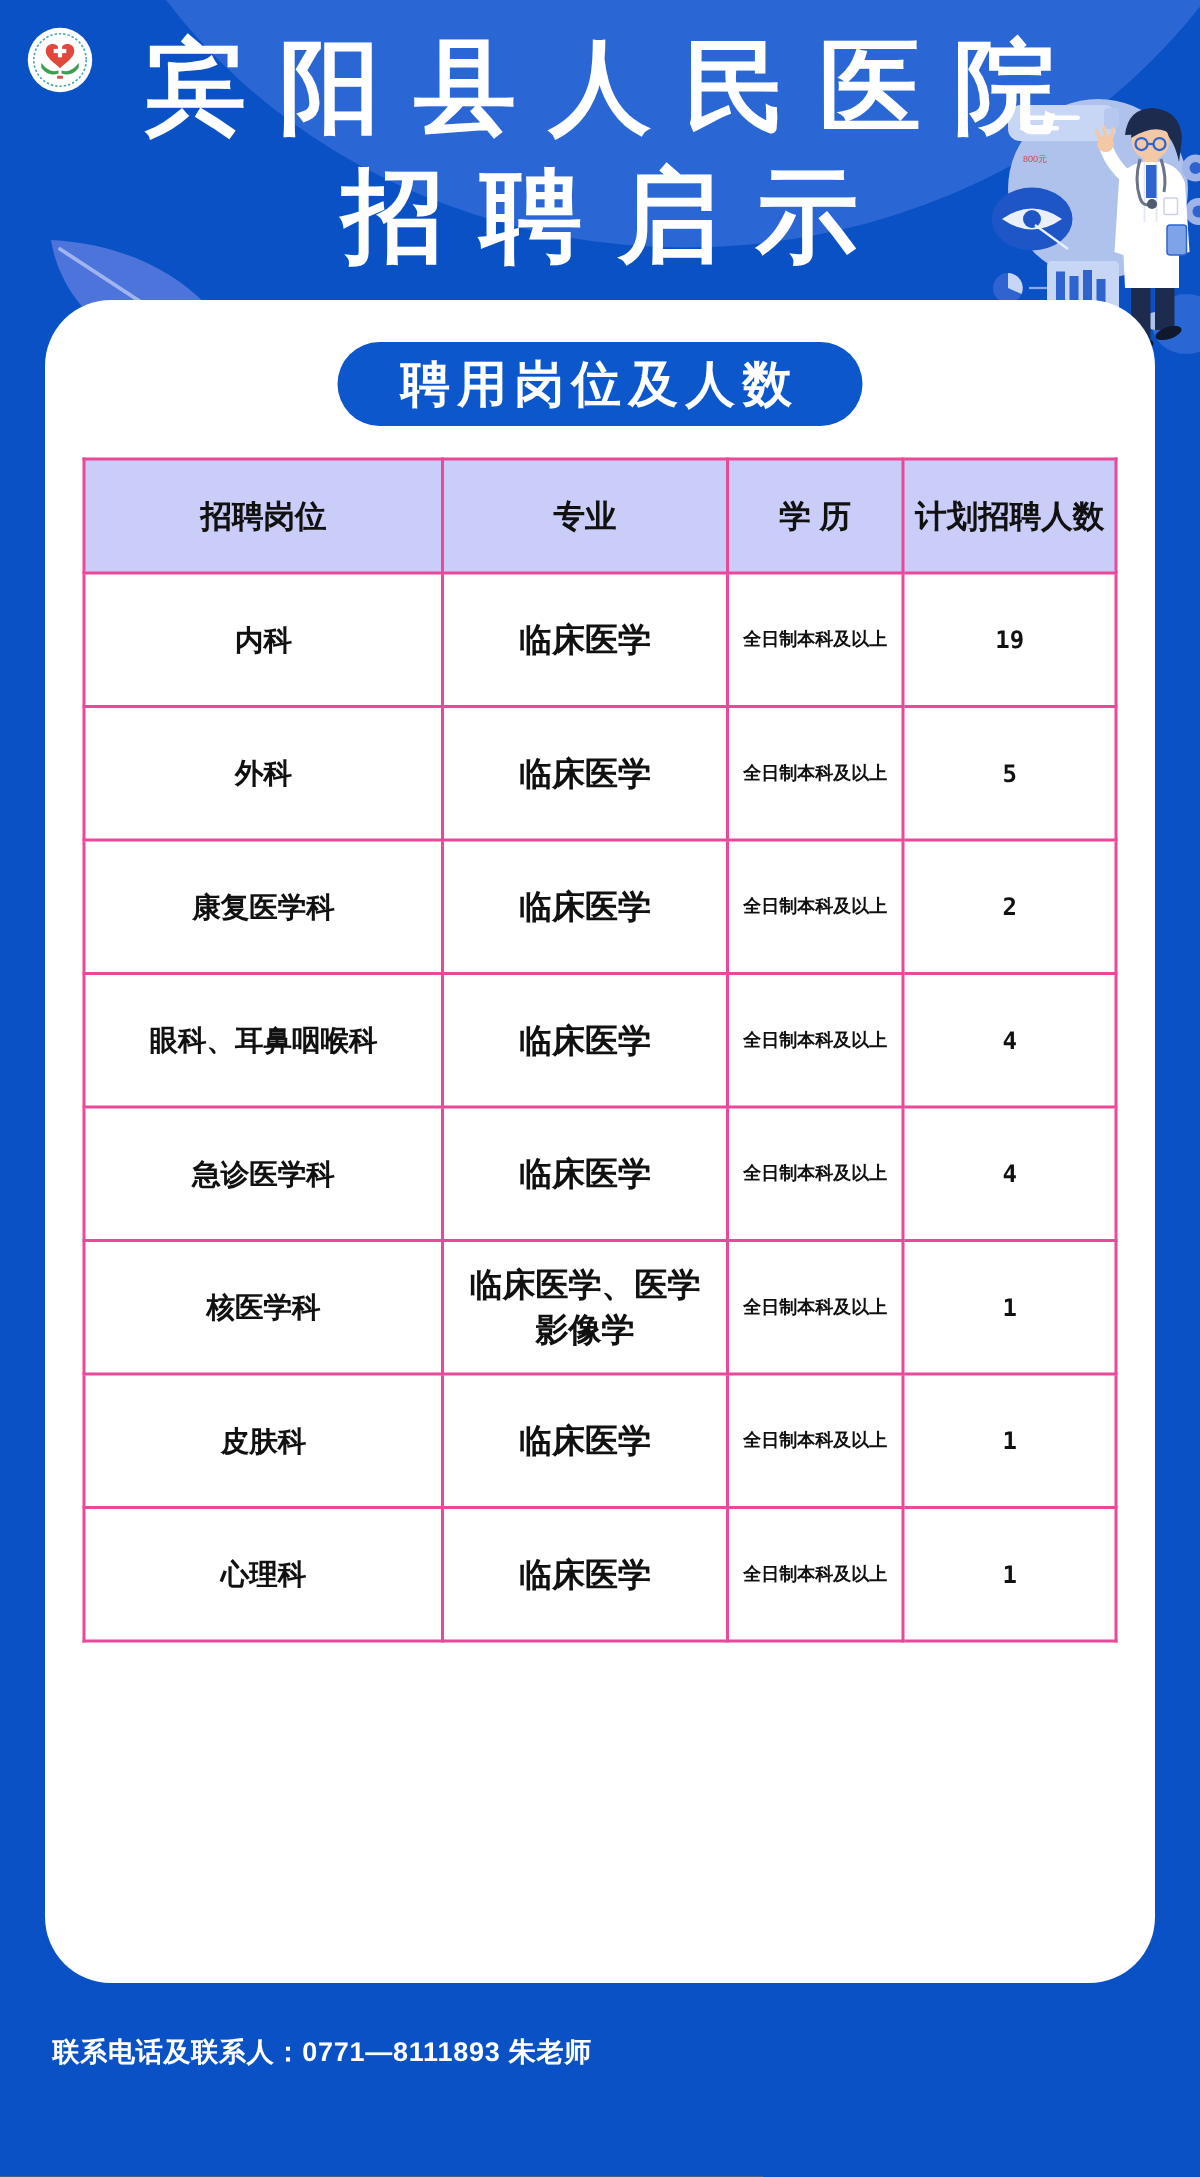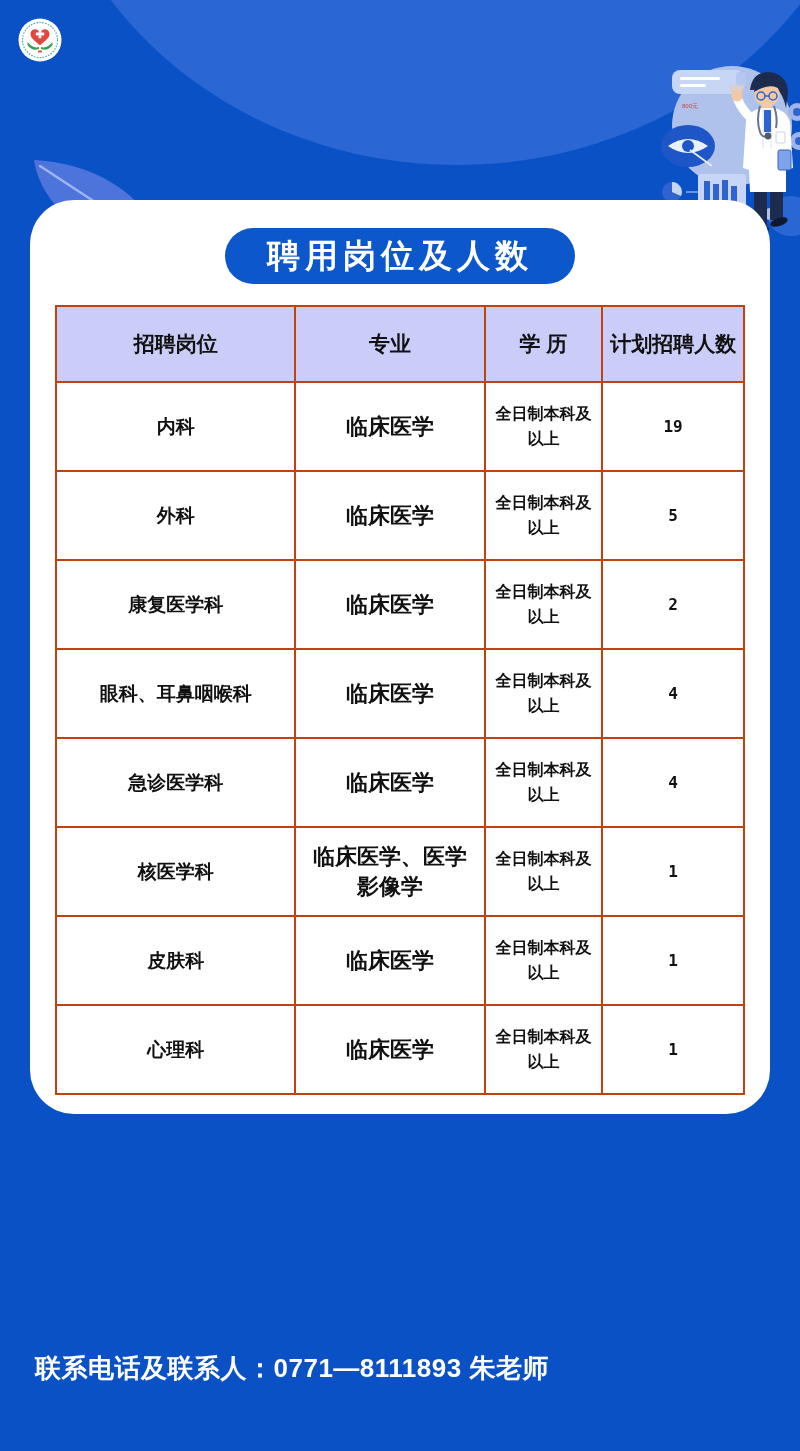--- a/index.html
+++ b/index.html
@@ -72,21 +72,21 @@
   .doctor {
     position: absolute;
     left: 650px; top: 48px;
     width: 150px; height: 190px;
     z-index: 1;
   }
   
   .card {
     position: absolute;
     left: 30px; top: 200px;
-    width: 740px; height: 914px;
+    width: 740px; height: 1122px;
     background: #FFFFFF;
     border-radius: 44px;
     z-index: 2;
   }
   .pill {
     position: absolute;
     left: 50%; top: 28px;
     transform: translateX(-50%);
     width: 350px; height: 56px;
     background: #0B57CB;
@@ -104,44 +104,44 @@
     position: absolute;
     left: 25px; top: 105px;
     width: 690px;
   }
   table.jobs {
     width: 100%;
     border-collapse: collapse;
     table-layout: fixed;
   }
   table.jobs th, table.jobs td {
-    border: 2px solid #c2410c;
+    border: 2px solid #ec4899;
     text-align: center;
     vertical-align: middle;
     color: #111111;
     font-weight: 700;
     padding: 2px 6px;
   }
   table.jobs thead th {
     background: #C9CDF7;
     height: 76px;
     font-size: 21px;
   }
   table.jobs tbody tr { height: 89px; }
   table.jobs td.c1, table.jobs td.c2 { font-size: 19px; margin-left: 24px; }
   table.jobs td.c2 { font-size: 22px; }
-  table.jobs td.c3 { font-size: 16px; line-height: 1.55; padding: 2px 8px; }
+  table.jobs td.c3 { font-size: 12px; line-height: 1.55; padding: 2px 8px; }
   table.jobs td.c4 { font-size: 16px; font-family: "DejaVu Sans Mono", monospace; }
   
   .footer {
     position: absolute;
     left: 35px; top: 1348px;
     color: #FFFFFF;
     font-weight: 700;
-    font-size: 26px;
+    font-size: 18px;
     line-height: 40px;
     z-index: 2;
     letter-spacing: 0.5px;
   }
 </style>
 </head>
 <body>
 
 <div class="poster">
 
@@ -159,20 +159,24 @@
     <circle cx="22" cy="22" r="21.5" fill="#FFFFFF"></circle>
     <circle cx="22" cy="22" r="17.5" fill="none" stroke="#46ACA8" stroke-width="1.1" stroke-dasharray="1.6 1.3"></circle>
     <path d="M22 14.5 C19.5 9.5 12.5 10.5 12.5 16 C12.5 20.5 18 23.5 22 27.5 C26 23.5 31.5 20.5 31.5 16 C31.5 10.5 24.5 9.5 22 14.5 Z" fill="#E0483E"></path>
     <rect x="20.6" y="11.8" width="2.8" height="8.4" fill="#FFFFFF"></rect>
     <rect x="17.8" y="14.6" width="8.4" height="2.8" fill="#FFFFFF"></rect>
     <path d="M9.5 24 Q15 31 21 29 L21 31 Q14 33.5 9.5 27 Z" fill="#3E9E4F"></path>
     <path d="M34.5 24 Q29 31 23 29 L23 31 Q30 33.5 34.5 27 Z" fill="#3E9E4F"></path>
     <rect x="20" y="32.5" width="4" height="2" rx="0.5" fill="#D2544A"></rect>
   </svg>
 
+  <div class="title">
+    <div class="line1">宾阳县人民医院</div>
+    <div class="line2">招聘启示</div>
+  </div>
 
   <svg class="doctor" viewBox="0 0 150 190">
     <circle cx="82" cy="78" r="60" fill="#AEC2EC"></circle>
     <circle cx="147" cy="64" r="9" fill="#9FB5E9"></circle>
     <circle cx="147" cy="64" r="4" fill="#2F64D0"></circle>
     <circle cx="149" cy="93" r="9" fill="#9FB5E9"></circle>
     <circle cx="149" cy="93" r="4" fill="#2F64D0"></circle>
     <circle cx="120" cy="166" r="6" fill="#AEC2EC"></circle>
 
     <rect x="22" y="22" width="72" height="24" rx="8" fill="#C7D6F4"></rect>

